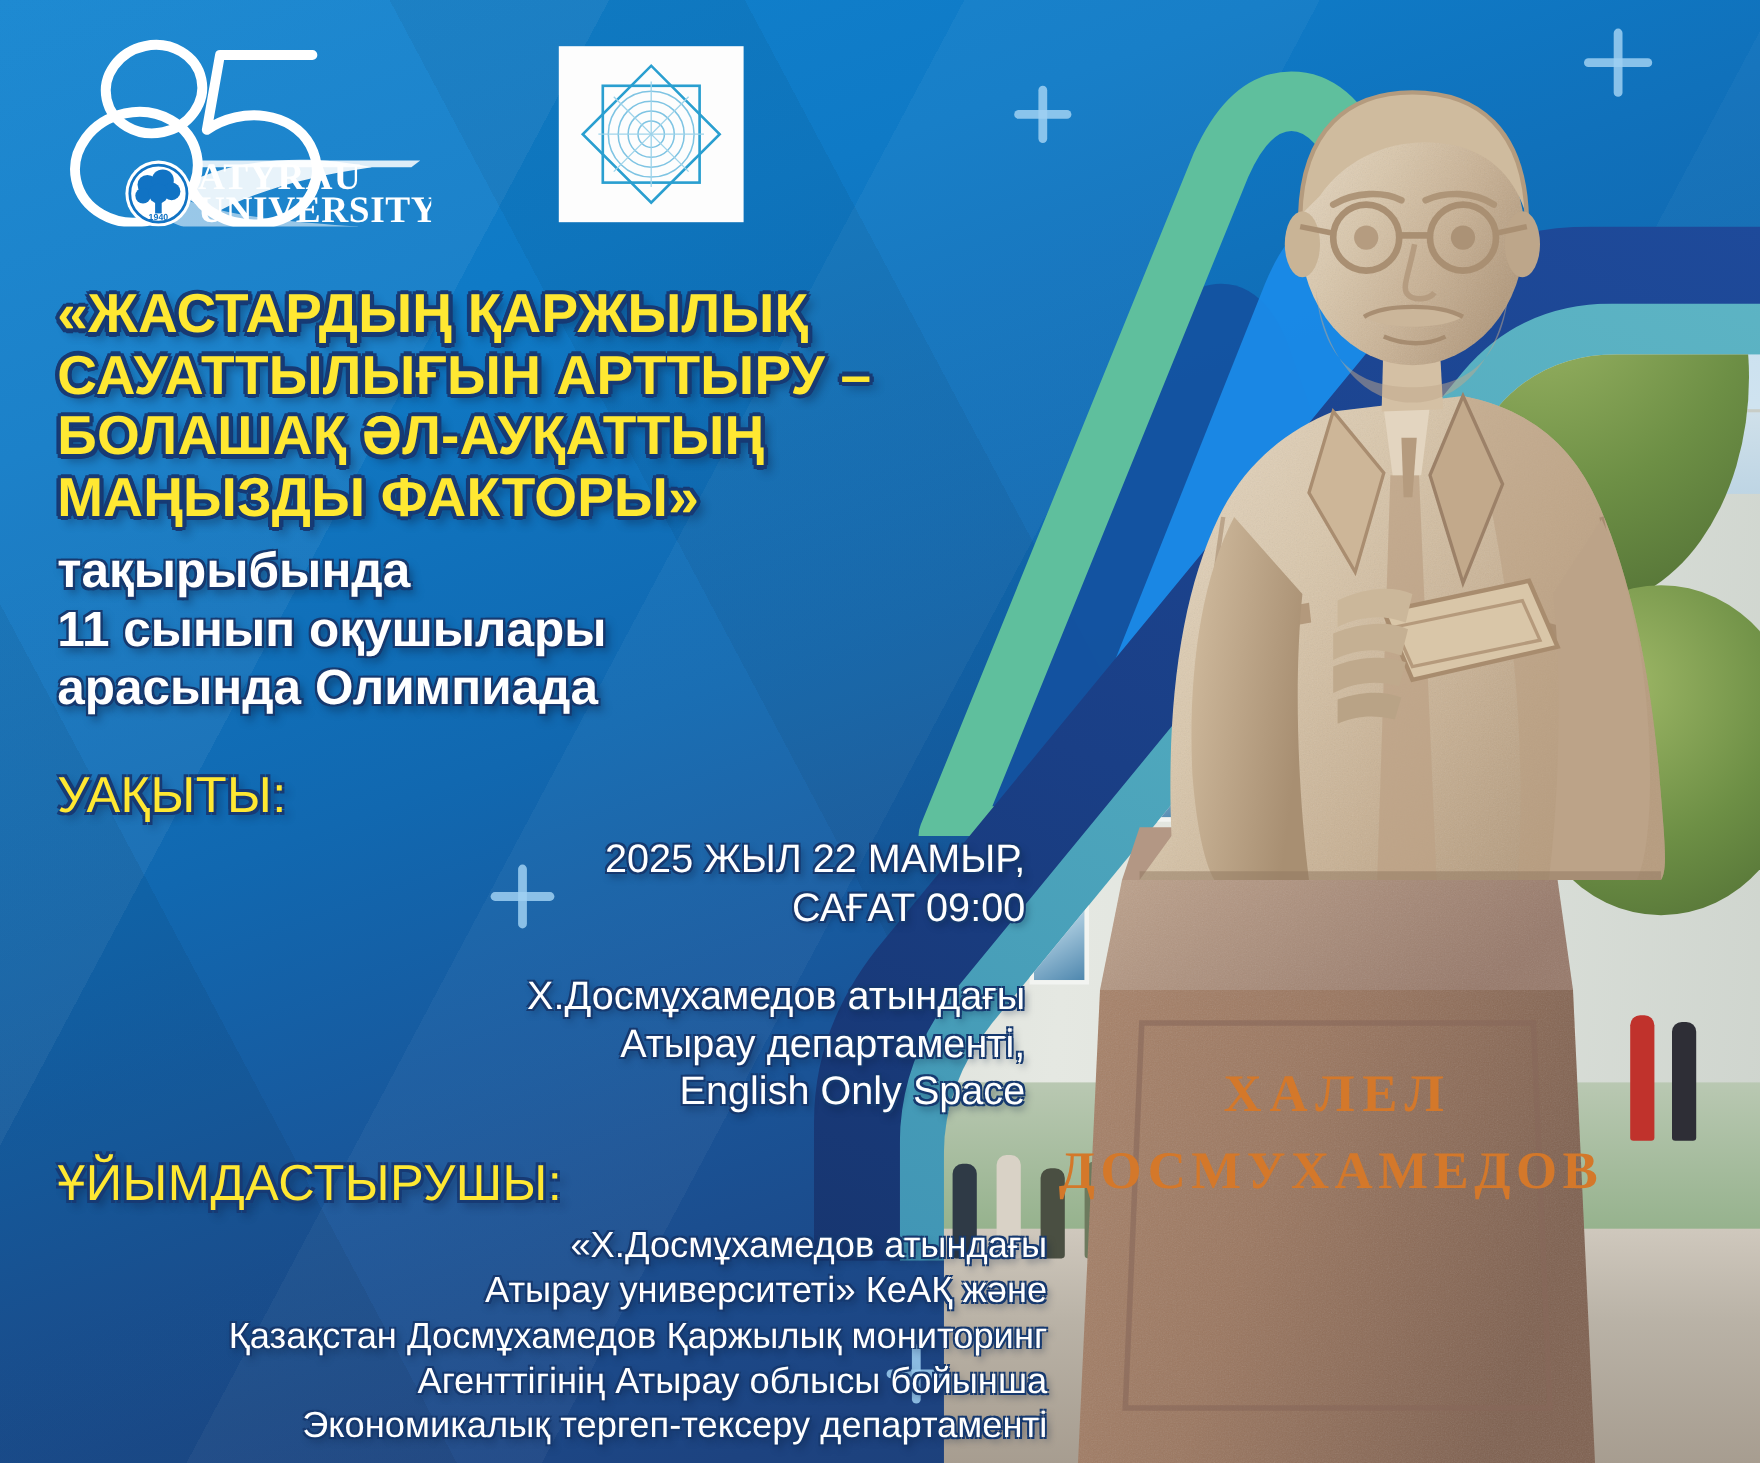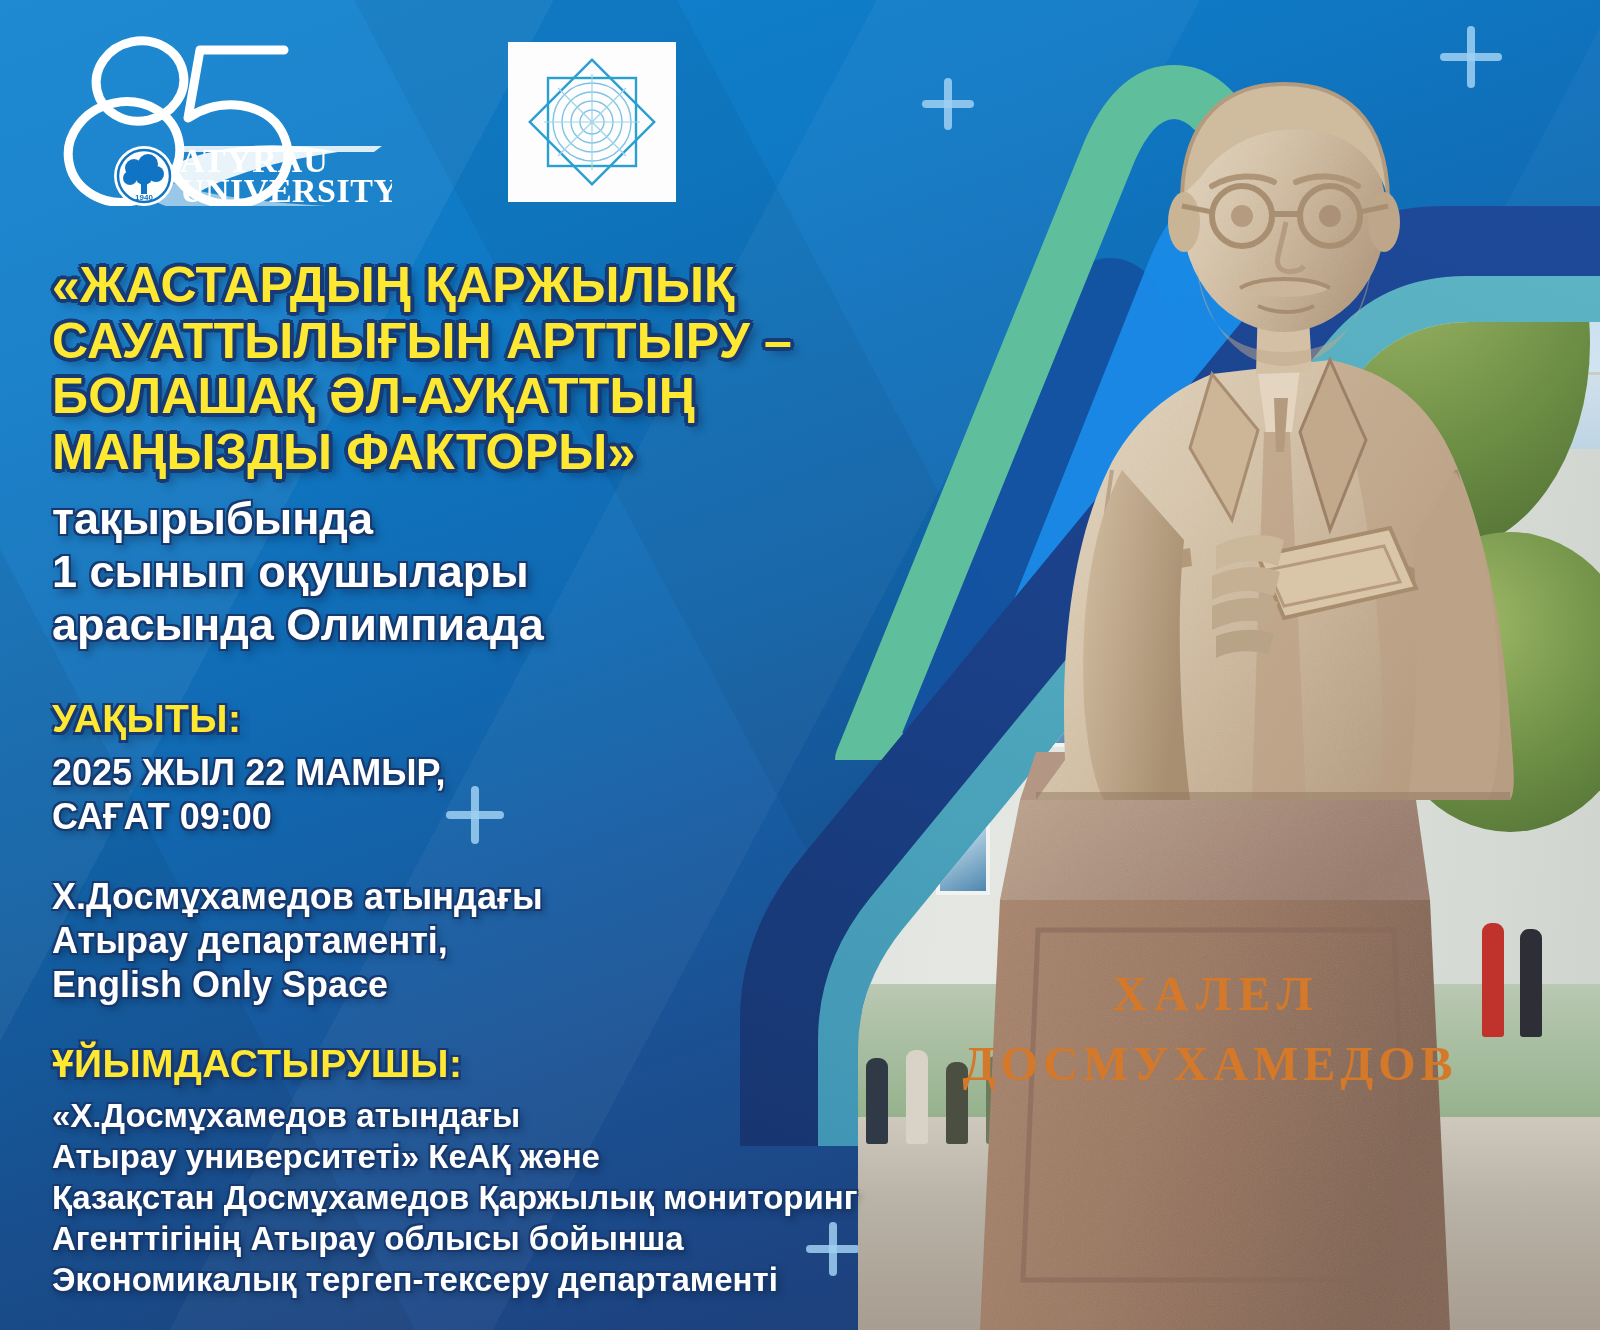--- a/index.html
+++ b/index.html
@@ -138,34 +138,35 @@
     text-shadow:
       -2px -2px 0 #16396f, 2px -2px 0 #16396f, -2px 2px 0 #16396f, 2px 2px 0 #16396f,
       4px 5px 8px rgba(8,25,55,.5);
     margin-top:12px;
   }
 
   .sec { margin-top:46px; }
   .sec.tight { margin-top:36px; }
 
   .label {
-    font-size:39px; font-weight:700; color:#ffe832; text-transform:uppercase;
+    font-size:46px; font-weight:400; color:#ffe832; text-transform:uppercase;
     letter-spacing:.4px; line-height:1.12;
     text-shadow:
       -2.5px -2.5px 0 #173a74, 2.5px -2.5px 0 #173a74, -2.5px 2.5px 0 #173a74, 2.5px 2.5px 0 #173a74,
       5px 5px 8px rgba(8,25,55,.45);
     margin-bottom:10px;
     margin-top:36px;
   }
 
   .val {
-    font-size:36px; font-weight:700; color:#ffffff; line-height:1.22;
+    font-size:36px; font-weight:400; color:#ffffff; line-height:1.22;
     text-shadow:
       -1.8px -1.8px 0 #16396f, 1.8px -1.8px 0 #16396f, -1.8px 1.8px 0 #16396f, 1.8px 1.8px 0 #16396f,
       3px 4px 7px rgba(8,25,55,.5);
+    text-align: right;
   }
   .val.up { text-transform:uppercase; }
   .val.small { font-size:33px; line-height:1.24; }
   .org-lines { width:900px; }
 </style>
 </head>
 <body>
 
 <div id="poster">
 
@@ -443,21 +444,21 @@
   <div class="plus" style="left:1440px; top:26px;  width:62px; height:62px;"></div>
   <div class="plus" style="left:446px;  top:786px; width:58px; height:58px;"></div>
   <div class="plus" style="left:806px;  top:1222px;width:54px; height:54px;"></div>
 
   <div class="content">
 
     <div class="title">«ЖАСТАРДЫҢ ҚАРЖЫЛЫҚ САУАТТЫЛЫҒЫН АРТТЫРУ – БОЛАШАҚ ӘЛ-АУҚАТТЫҢ МАҢЫЗДЫ ФАКТОРЫ»</div>
 
     <div class="subtitle">
       <div>тақырыбында</div>
-      <div>1 сынып оқушылары</div>
+      <div>11 сынып оқушылары</div>
       <div>арасында Олимпиада</div>
     </div>
 
     <div class="sec">
       <div class="label">УАҚЫТЫ:</div>
       <div class="val up">
         <div>2025 ЖЫЛ 22 МАМЫР,</div>
         <div>САҒАТ 09:00</div>
       </div>
     </div>

